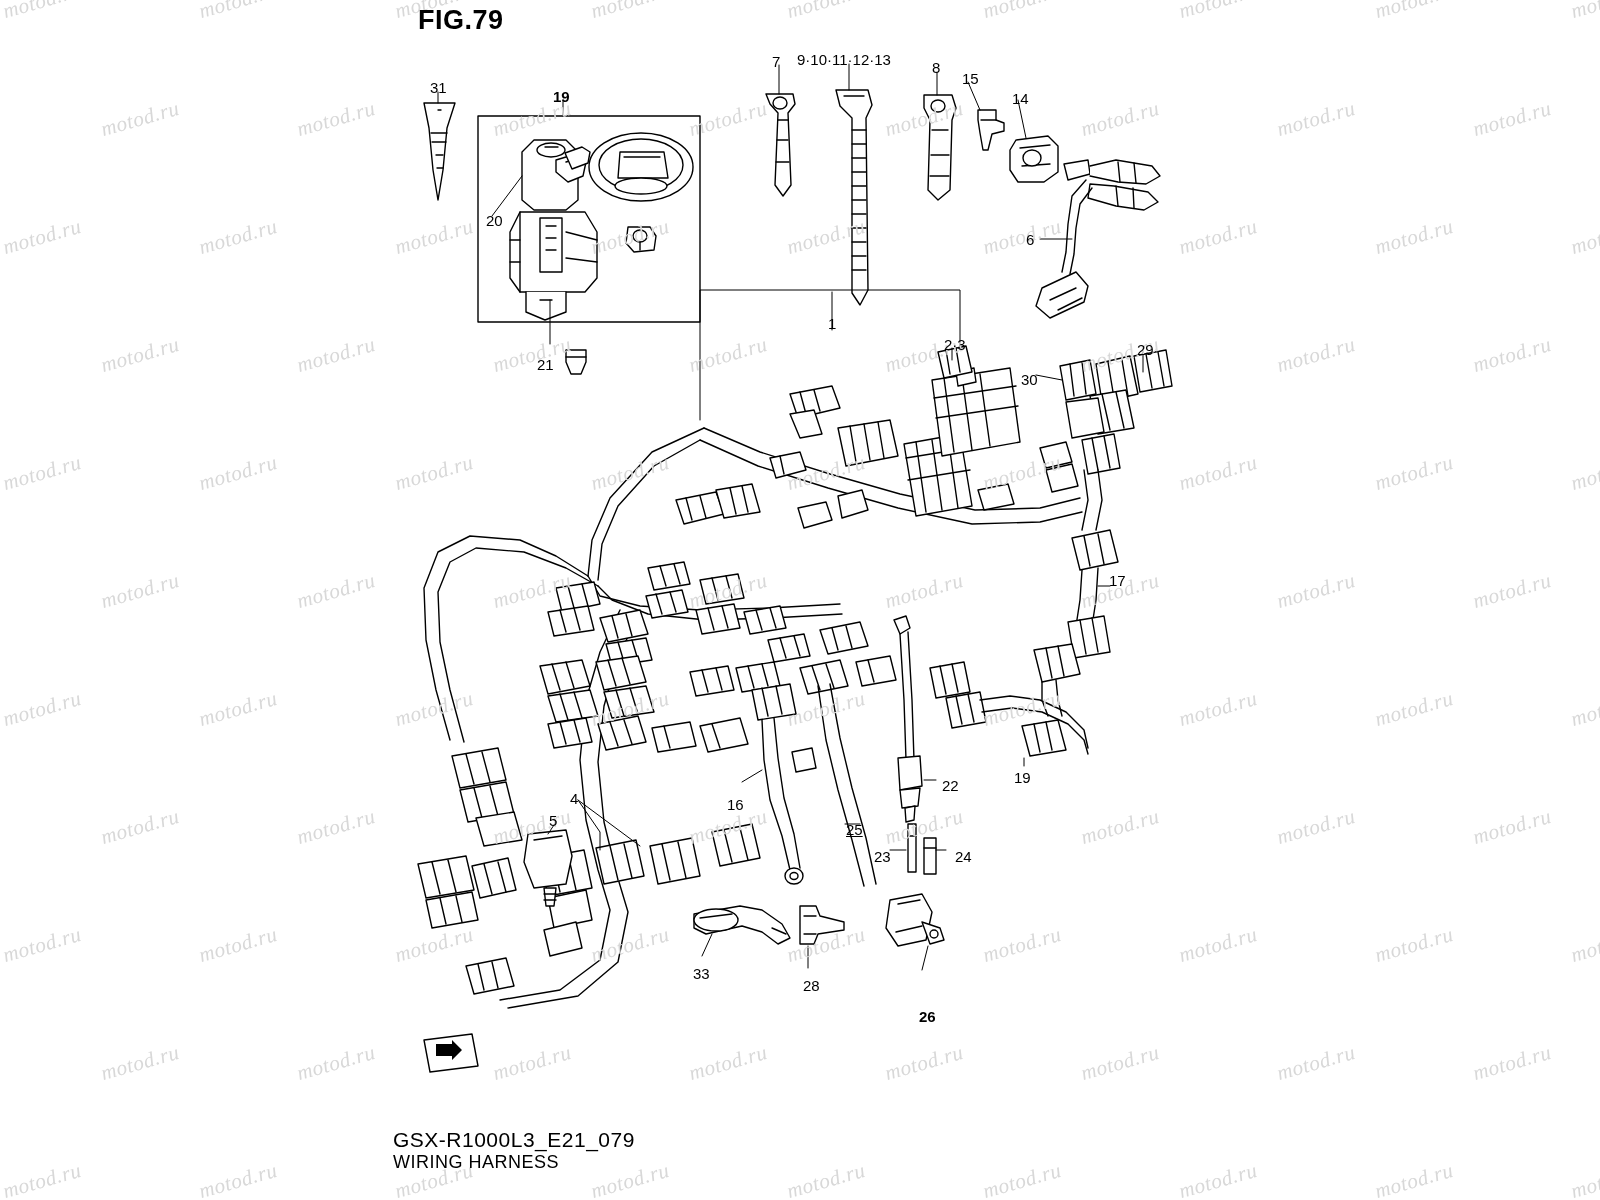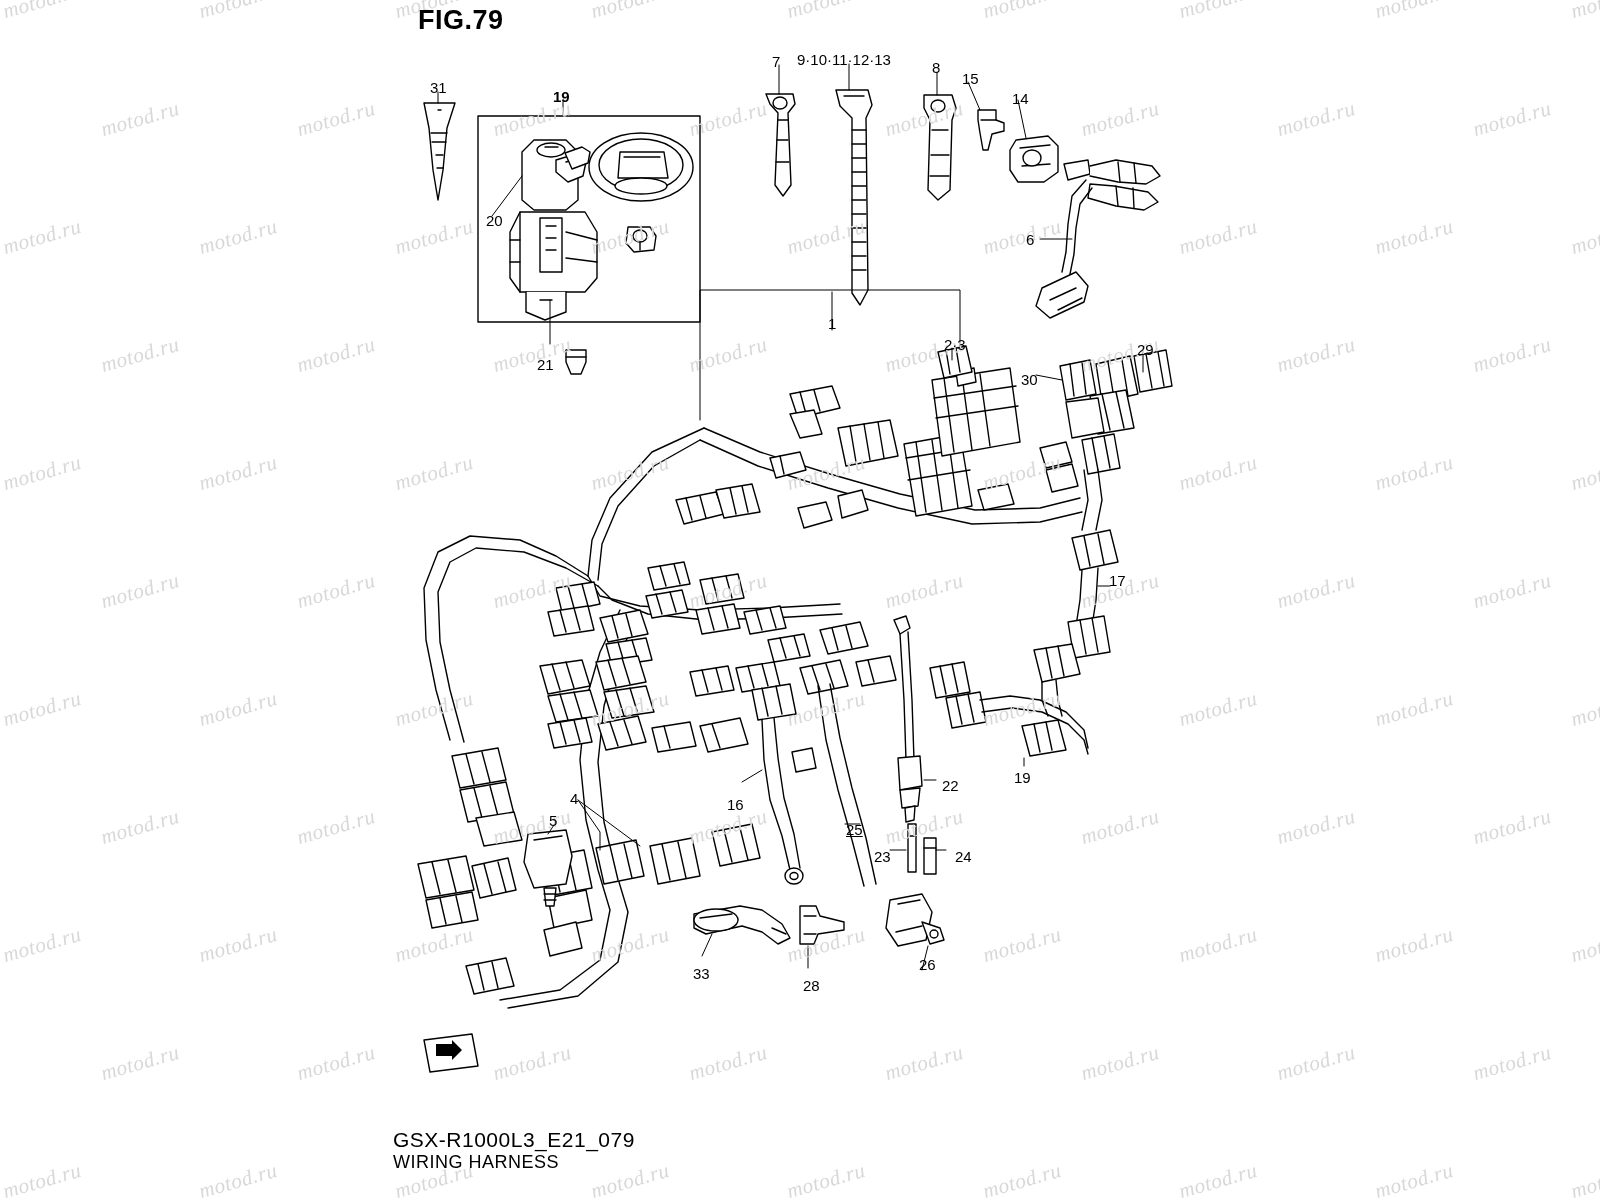--- a/index.html
+++ b/index.html
@@ -641,16 +641,16 @@
       <div class="callout" style="left: 1014px; top: 769px;">19</div>
       <div class="callout" style="left: 942px; top: 777px;">22</div>
       <div class="callout" style="left: 727px; top: 796px;">16</div>
       <div class="callout" style="left: 846px; top: 821px; text-decoration: underline;">25</div>
       <div class="callout" style="left: 874px; top: 848px;">23</div>
       <div class="callout" style="left: 955px; top: 848px;">24</div>
       <div class="callout" style="left: 570px; top: 790px;">4</div>
       <div class="callout" style="left: 549px; top: 812px;">5</div>
       <div class="callout" style="left: 693px; top: 965px;">33</div>
       <div class="callout" style="left: 803px; top: 977px;">28</div>
-      <div class="callout" style="left: 919px; top: 956px;">26</div>
+      <div class="callout" style="left: 919px; top: 1008px; font-weight: bold;">26</div>
     </div>
 
 </div>
 
 </body></html>

